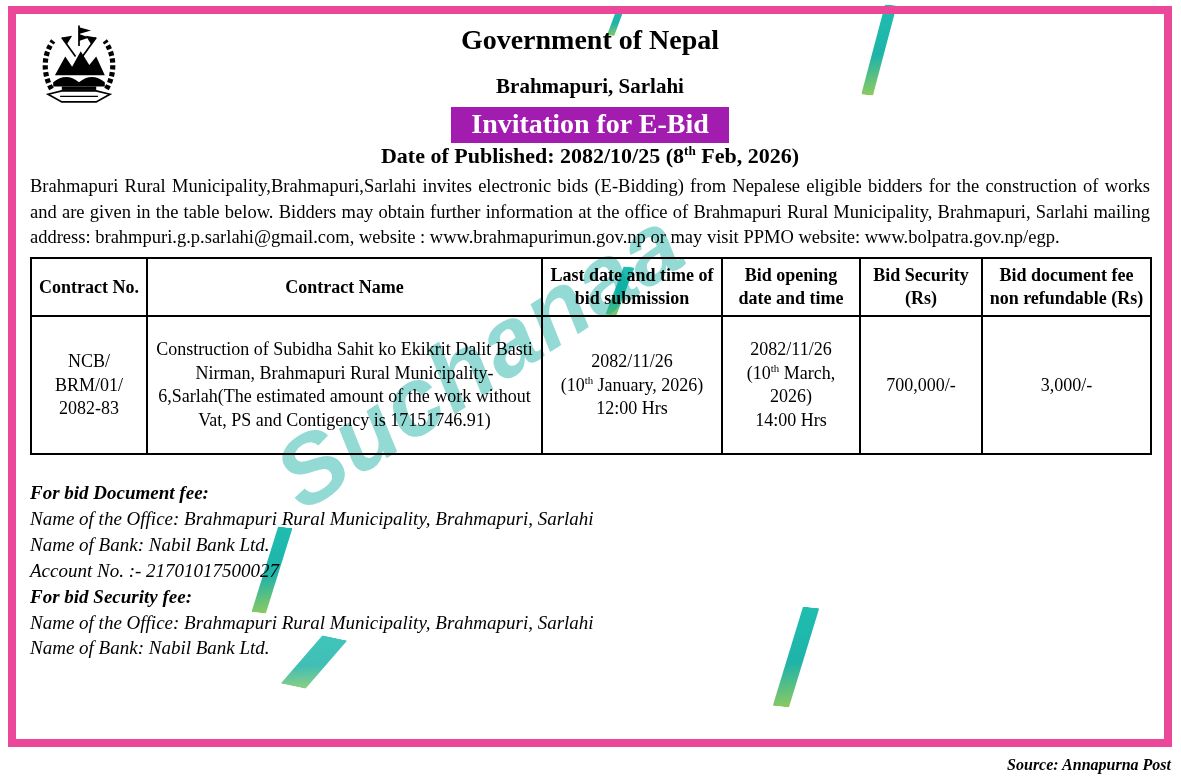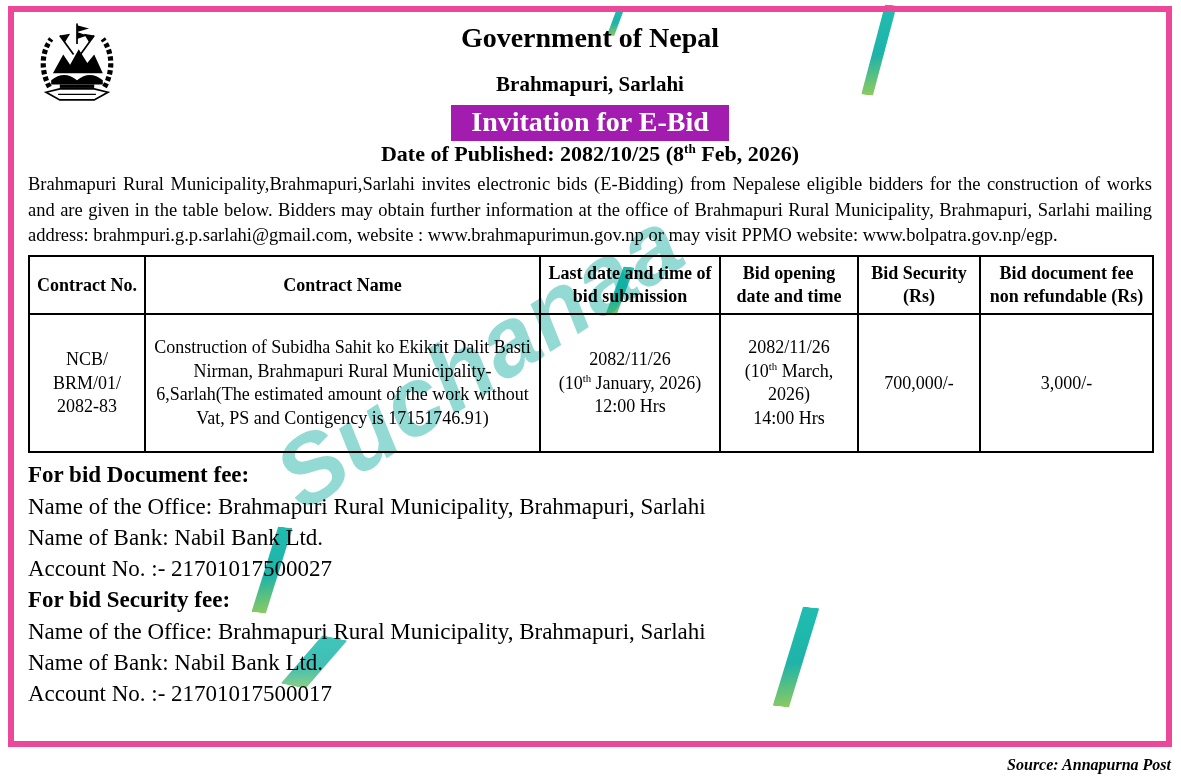--- a/index.html
+++ b/index.html
@@ -17,21 +17,21 @@
   .watermark-text {
     position:absolute; left:285px; top:430px; z-index:1;
     font-family:"Liberation Sans", sans-serif;
     font-size:96px; font-weight:700; font-style:italic; letter-spacing:1px;
     color:#00a99d; opacity:0.42; white-space:nowrap;
     transform:rotate(-33deg); transform-origin:0 50%;
   }
   
   .frame {
     position:absolute; left:8px; top:6px; width:1164px; height:741px;
-    border:6px solid #ec4899; z-index:2;
+    border:8px solid #ec4899; z-index:2;
   }
   .emblem { position:absolute; left:20px; top:8px; width:86px; height:86px; }
   .emblem svg { width:100%; height:100%; }
   .header-block { text-align:center; padding-top:10px; }
   .gov-title  { font-size:28px; font-weight:bold; line-height:1.15; }
   .muni-title { font-size:31px; font-weight:bold; line-height:1.15; margin-top:2px; }
   .addr       { font-size:21px; font-weight:bold; line-height:1.15; margin-top:18px; }
   .banner {
     display:inline-block; background:#a21caf; color:#fff;
     font-size:28px; font-weight:bold; padding:1px 20px 3px 20px; margin-top:9px;
@@ -45,21 +45,21 @@
   table.bid {
     border-collapse:collapse; table-layout:fixed;
     margin:4px 13px 0 14px; width:calc(100% - 26px);
   }
   table.bid th, table.bid td {
     border:2px solid #000; text-align:center; vertical-align:middle;
   }
   table.bid th { font-size:18px; font-weight:bold; line-height:1.28; padding:5px 4px; }
   table.bid td { font-size:18px; line-height:1.32; padding:4px 8px; height:138px; }
   td.name-cell { padding:4px 20px; }
-  .bank { padding:6px 14px 0 14px; font-size:23px; line-height:1.36; }
+  .bank { padding:25px 14px 0 14px; font-size:19px; line-height:1.36;font-style:italic; }
   .bank .sec-title { font-weight:bold; }
   .source {
     position:absolute; right:10px; bottom:5px; z-index:2;
     font-size:16px; font-style:italic; font-weight:600;
   }
 </style>
 </head>
 <body>
 
 <div class="page">
@@ -154,20 +154,19 @@
     </table>
 
     <div class="bank">
       <div class="sec-title">For bid Document fee:</div>
       <div>Name of the Office: Brahmapuri Rural Municipality, Brahmapuri, Sarlahi</div>
       <div>Name of Bank: Nabil Bank Ltd.</div>
       <div>Account No. :-  21701017500027</div>
       <div class="sec-title">For bid Security  fee:</div>
       <div>Name of the Office: Brahmapuri Rural Municipality, Brahmapuri, Sarlahi</div>
       <div>Name of Bank: Nabil Bank Ltd.</div>
-      <div>Account No. :-  21701017500017</div>
     </div>
 
   </div>
 
   <div class="source">Source: Annapurna Post</div>
 
 </div>
 
 </body></html>

